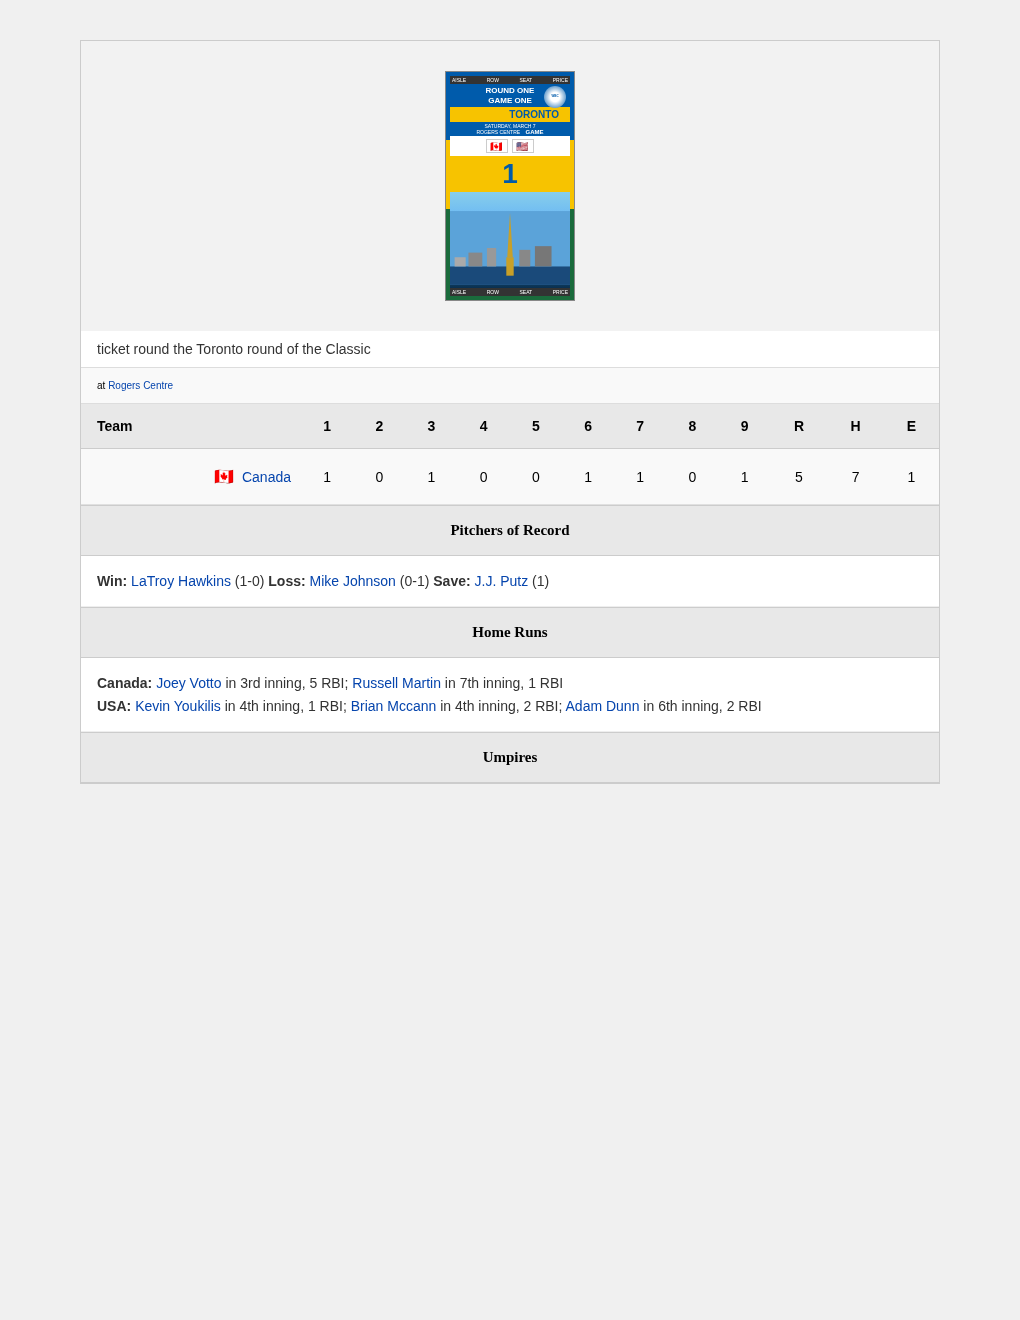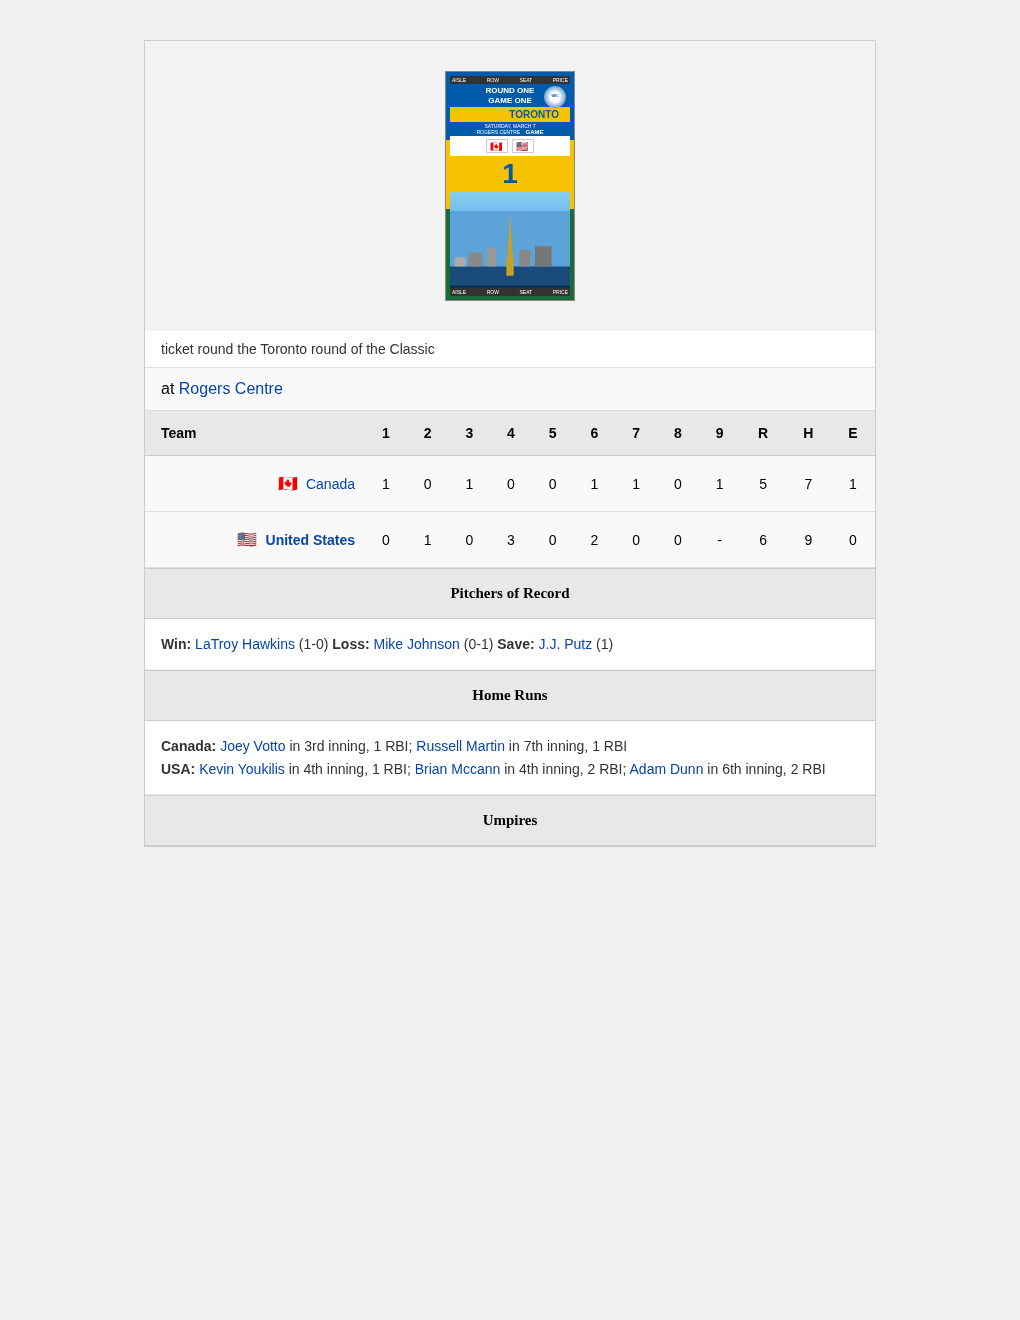--- a/index.html
+++ b/index.html
@@ -5,21 +5,21 @@
     * { box-sizing: border-box; margin: 0; padding: 0; }
     body {
       font-family: sans-serif;
       font-size: 15px;
       background: #f0f0f0;
       display: flex;
       justify-content: center;
       padding: 40px 0;
     }
     .page {
-      width: 732px;
+      width: 860px;
       background: #fff;
       border: 1px solid #ccc;
     }
 
     
     .ticket-area {
       background: #f2f2f2;
       padding: 30px;
       display: flex;
       justify-content: center;
@@ -151,21 +151,21 @@
       padding: 10px 16px;
       border-bottom: 1px solid #ddd;
       font-size: 14px;
       color: #333;
     }
 
     
     .venue-row {
       padding: 12px 16px;
       border-bottom: 1px solid #ddd;
-      font-size: 16px;
+      font-size: 10px;
       background: #f9f9f9;
     }
     .venue-link {
       color: #0645ad;
       text-decoration: none;
     }
 
     
     .scoreboard-section {
       background: #f9f9f9;
@@ -334,38 +334,20 @@
           <td>0</td>
           <td>1</td>
           <td>1</td>
           <td>0</td>
           <td>1</td>
           <td>5</td>
           <td>7</td>
           <td>1</td>
         </tr>
 
-        <tr>
-          <td>
-            <span class="team-flag">🇺🇸</span>
-            <a class="team-link" style="font-weight:bold;" href="#">United States</a>
-          </td>
-          <td>0</td>
-          <td>1</td>
-          <td>0</td>
-          <td>3</td>
-          <td>0</td>
-          <td>2</td>
-          <td>0</td>
-          <td>0</td>
-          <td>-</td>
-          <td>6</td>
-          <td>9</td>
-          <td>0</td>
-        </tr>
       </tbody>
     </table>
   </div>
 
   <div class="section-header">Pitchers of Record</div>
 
   <div class="info-row">
     <span class="bold">Win:</span>
     <span> </span>
     <a class="info-link" href="#">LaTroy Hawkins</a>
@@ -385,21 +367,21 @@
     <span>(1)</span>
   </div>
 
   <div class="section-header">Home Runs</div>
 
   <div class="info-row">
     <div>
       <span class="bold">Canada:</span>
       <span> </span>
       <a class="info-link" href="#">Joey Votto</a>
-      <span> in 3rd inning, 1 RBI; </span>
+      <span> in 3rd inning, 5 RBI; </span>
       <a class="info-link" href="#">Russell Martin</a>
       <span> in 7th inning, 1 RBI</span>
     </div>
     <div>
       <span class="bold">USA:</span>
       <span> </span>
       <a class="info-link" href="#">Kevin Youkilis</a>
       <span> in 4th inning, 1 RBI; </span>
       <a class="info-link" href="#">Brian Mccann</a>
       <span> in 4th inning, 2 RBI; </span>

